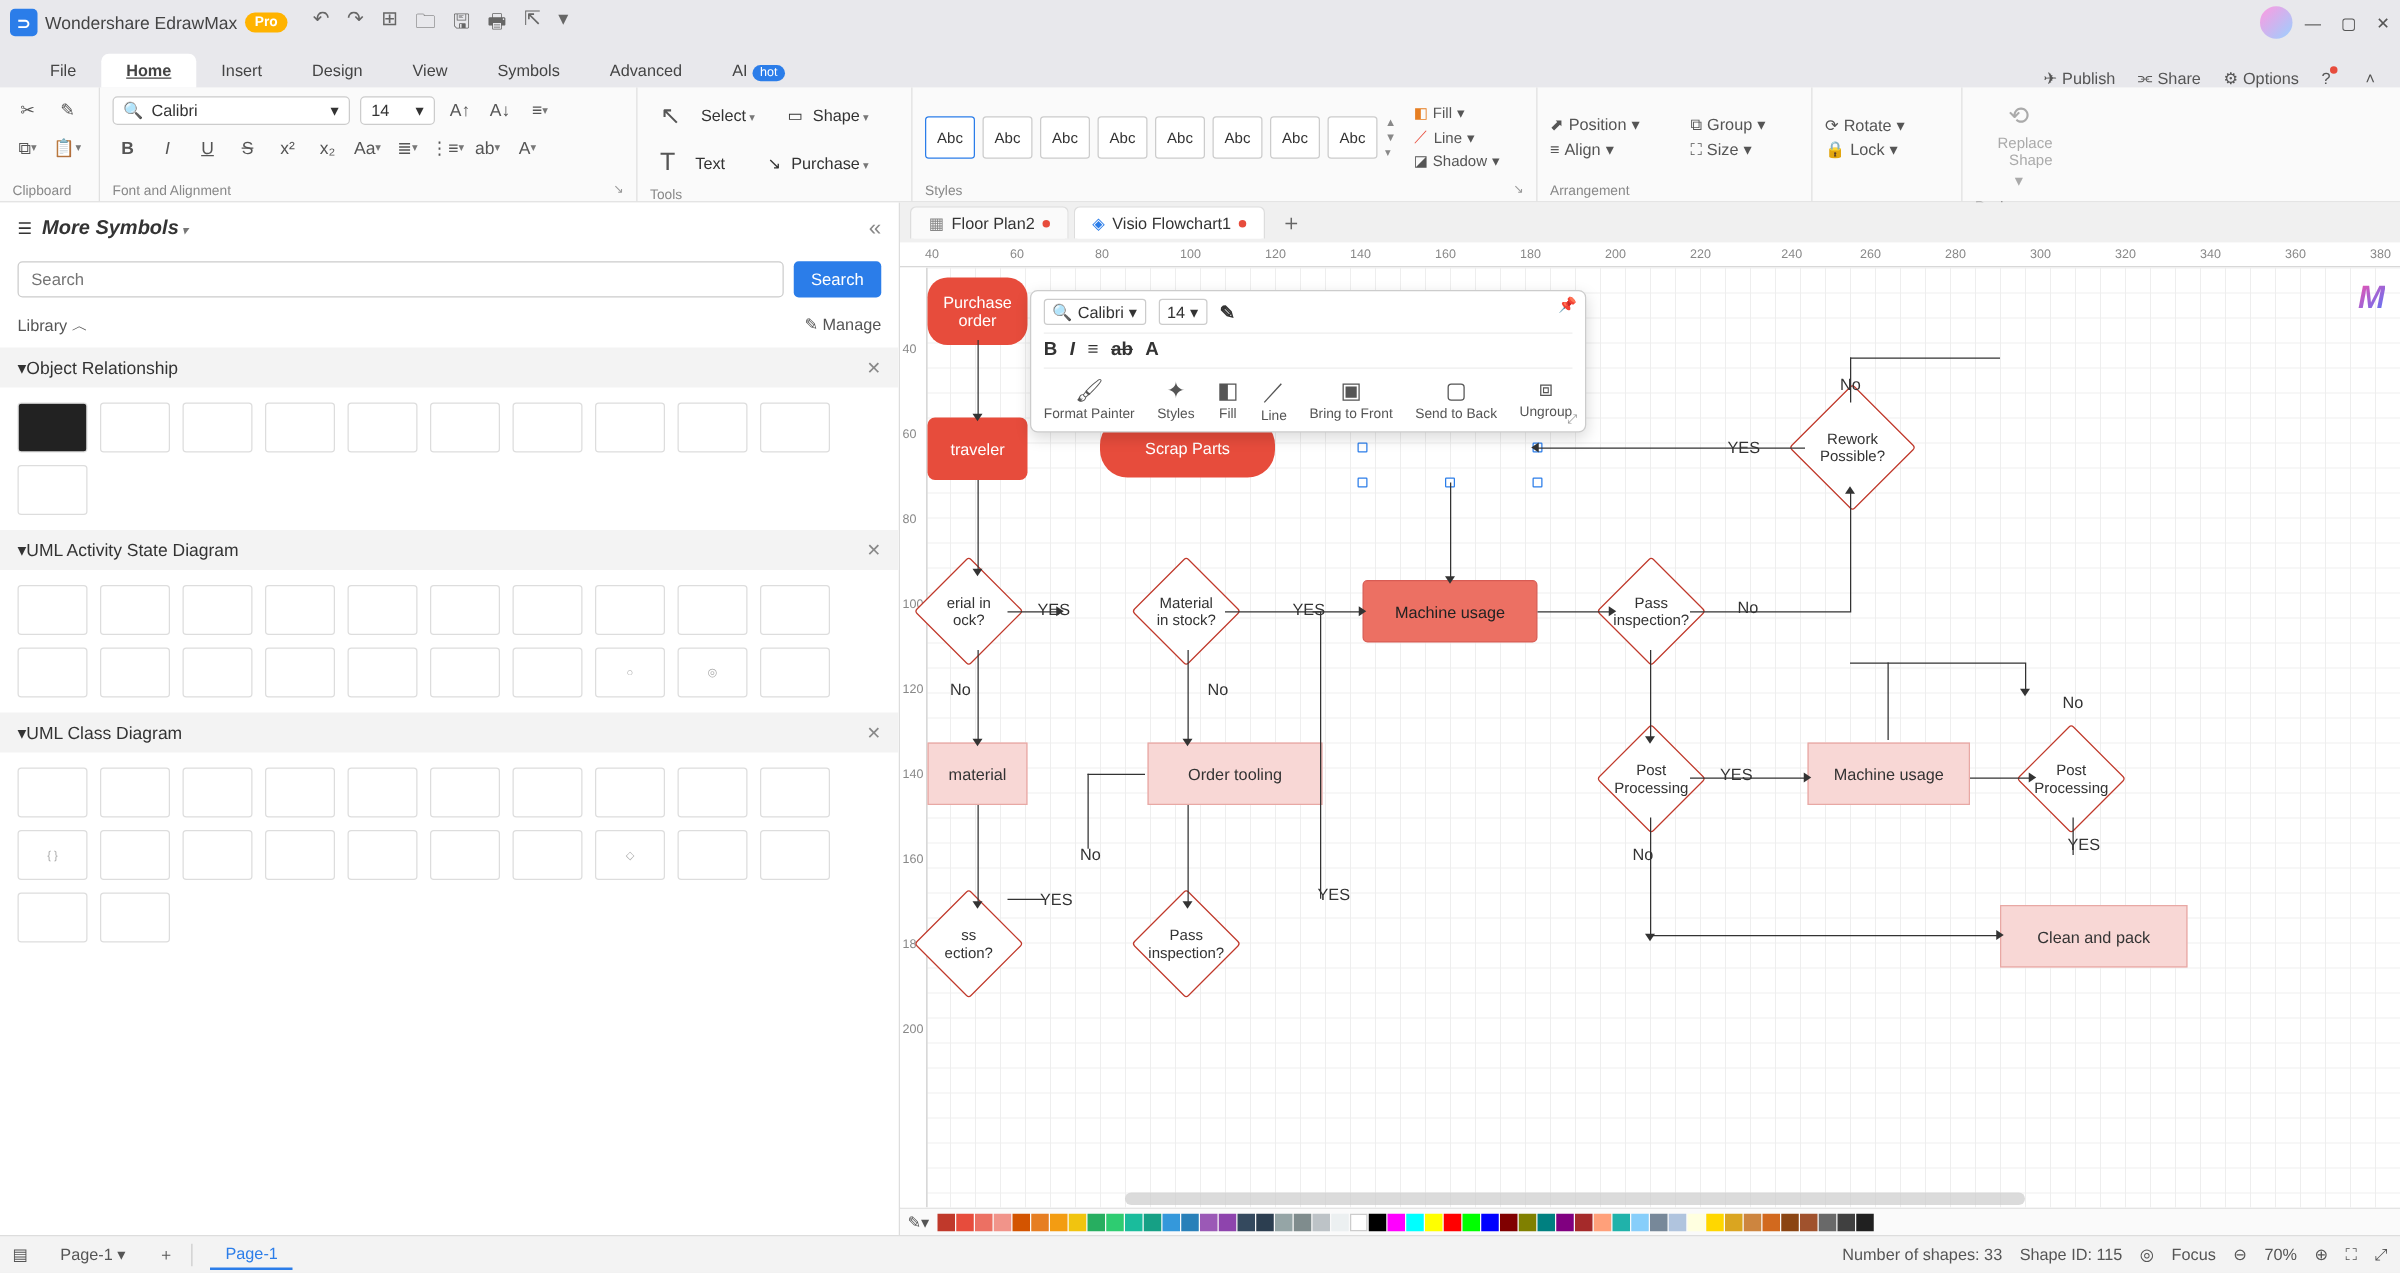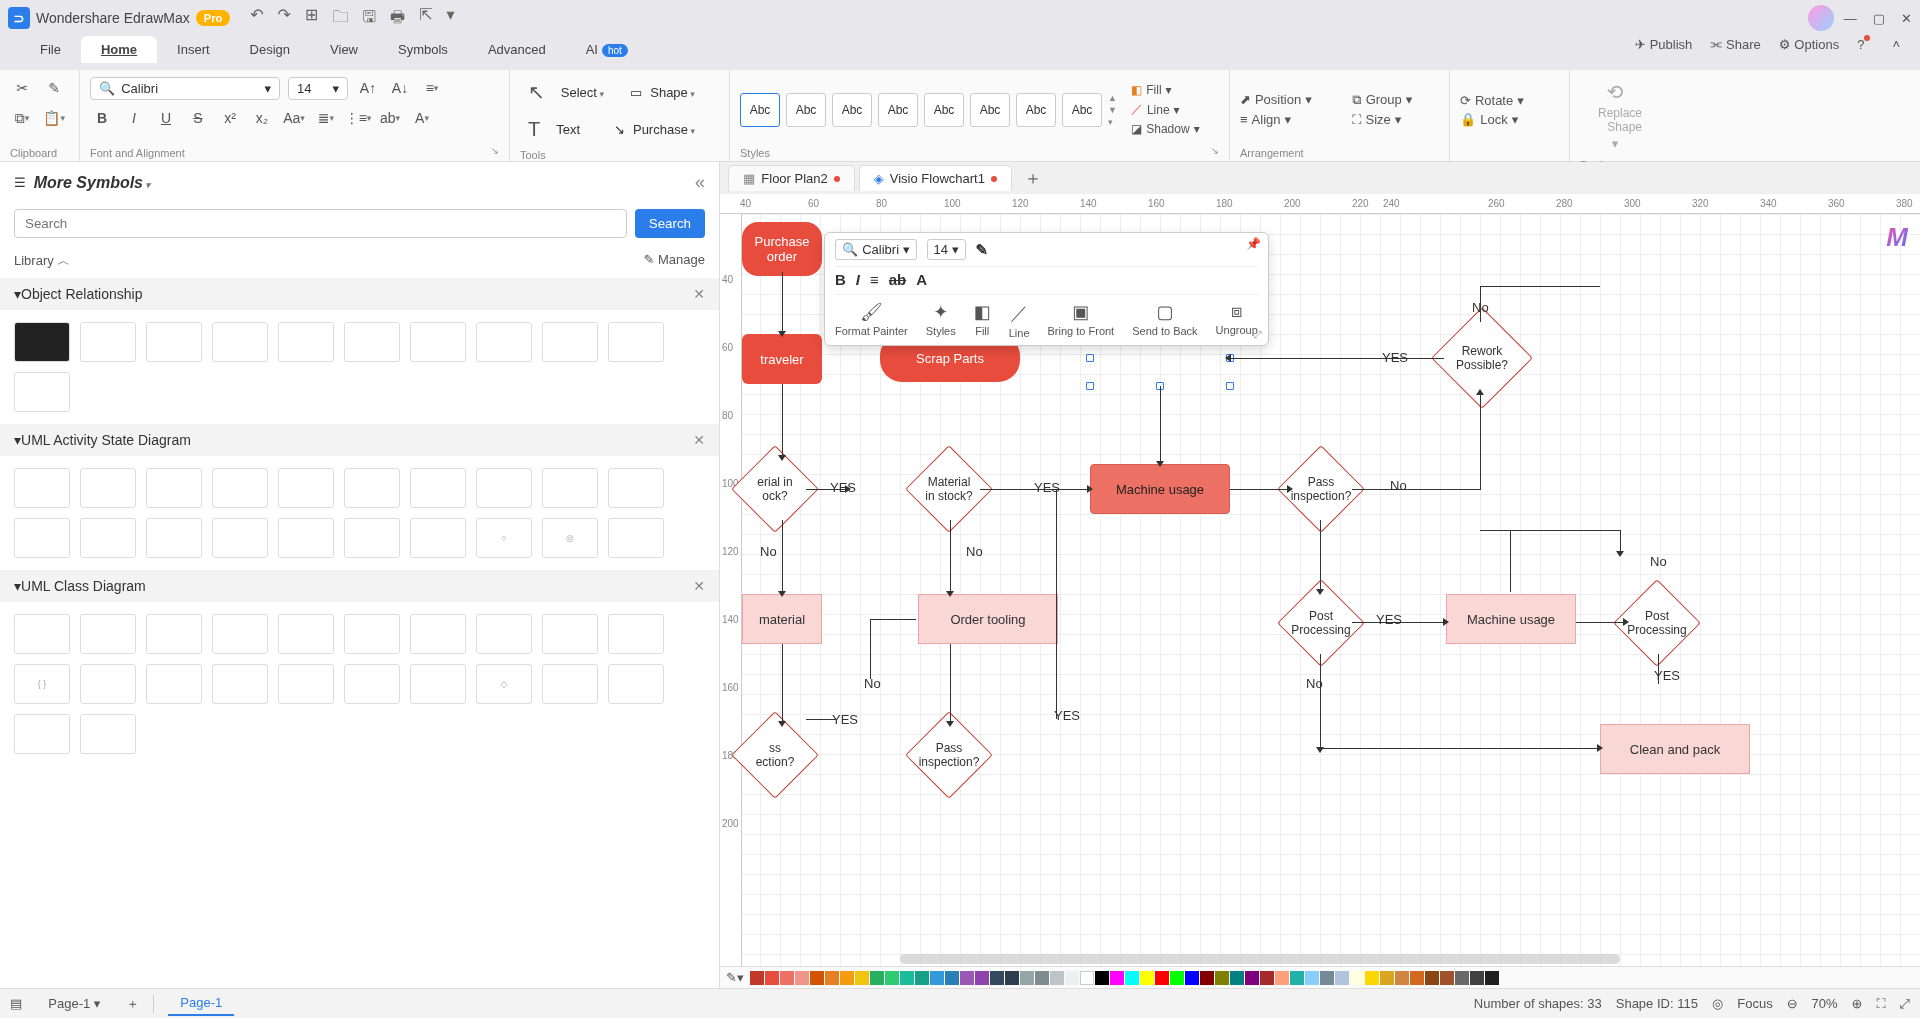--- a/index.html
+++ b/index.html
@@ -10,21 +10,21 @@
 .titlebar .logo { width: 22px; height: 22px; background: #2b7de9; border-radius: 4px; margin-right: 6px; display:flex; align-items:center; justify-content:center; color:#fff; font-weight:bold; }
 .titlebar .appname { font-size: 14px; color: #444; }
 .titlebar .pro { background: #ffb300; color: #fff; padding: 2px 8px; border-radius: 10px; font-size: 11px; margin-left: 6px; font-weight: bold; }
 .titlebar .qat { display: flex; gap: 14px; margin-left: 20px; color: #666; }
 .titlebar .qat span { cursor: pointer; font-size: 16px; }
 .titlebar .spacer { flex: 1; }
 .titlebar .winbtns { display: flex; gap: 16px; color: #555; }
 .titlebar .avatar { width: 26px; height: 26px; border-radius: 50%; background: linear-gradient(135deg,#ff9ae0,#9ad0ff); margin-right: 10px; }
 
 
-.menubar { height: 34px; background: #e8e8ec; display: flex; align-items: flex-start; padding-left: 20px; }
+.menubar { height: 34px; background: #e8e8ec; display: flex; align-items: flex-end; padding-left: 20px; }
 .menubar .tab { padding: 6px 20px; cursor: pointer; color: #444; }
 .menubar .tab.active { background: #fff; border-radius: 6px 6px 0 0; font-weight: 600; text-decoration: underline; }
 .menubar .hot { background: #2b7de9; color: #fff; padding: 1px 6px; border-radius: 8px; font-size: 10px; margin-left: 4px; }
 .menubar .right { margin-left: auto; display: flex; gap: 18px; padding-right: 20px; color: #555; align-items:center; }
 .menubar .right .item { display:flex; align-items:center; gap:4px; cursor:pointer; }
 .menubar .right .qbadge { width:6px; height:6px; background:#e74c3c; border-radius:50%; position:relative; top:-6px; left:-4px; }
 
 
 .ribbon { height: 92px; background: #fafafa; border-bottom: 1px solid #ddd; display: flex; }
 .group { border-right: 1px solid #e0e0e0; padding: 6px 10px 2px; display: flex; flex-direction: column; }
@@ -403,21 +403,21 @@
       <span class="tick" style="left:20px">40</span>
       <span class="tick" style="left:88px">60</span>
       <span class="tick" style="left:156px">80</span>
       <span class="tick" style="left:224px">100</span>
       <span class="tick" style="left:292px">120</span>
       <span class="tick" style="left:360px">140</span>
       <span class="tick" style="left:428px">160</span>
       <span class="tick" style="left:496px">180</span>
       <span class="tick" style="left:564px">200</span>
       <span class="tick" style="left:632px">220</span>
-      <span class="tick" style="left:663px">240</span>
+      <span class="tick" style="left:705px">240</span>
       <span class="tick" style="left:768px">260</span>
       <span class="tick" style="left:836px">280</span>
       <span class="tick" style="left:904px">300</span>
       <span class="tick" style="left:972px">320</span>
       <span class="tick" style="left:1040px">340</span>
       <span class="tick" style="left:1108px">360</span>
       <span class="tick" style="left:1176px">380</span>
     </div>
     <div class="canvas">
       <div class="rulerV">

